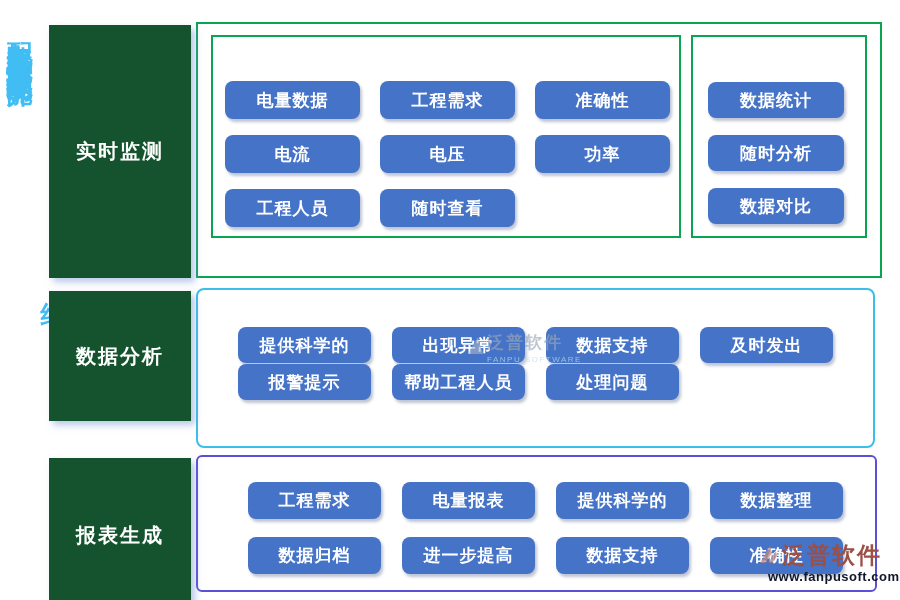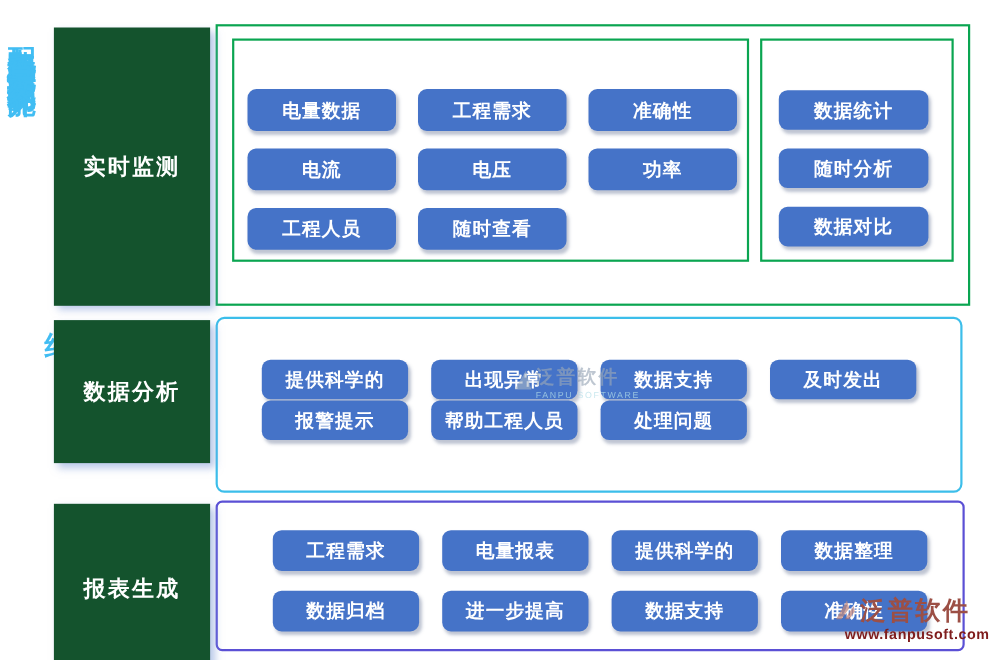--- a/index.html
+++ b/index.html
@@ -52,21 +52,21 @@
   .wm-center{position:absolute;left:468px;top:331px;z-index:4;display:flex;align-items:flex-start;opacity:.8;}
   .wm-tri{width:0;height:0;border-left:10px solid transparent;border-right:5px solid transparent;
     border-bottom:17px solid #a7b5c4;margin:6px 4px 0 0;opacity:.75;}
   .wm-name{font-size:17px;font-weight:700;color:#9aa8b8;letter-spacing:2px;opacity:.8;}
   .wm-sub{font-size:8px;color:#b5dfe9;letter-spacing:1.5px;margin-top:1px;opacity:.9;}
   
   .wm-corner{position:absolute;left:756px;top:543px;z-index:5;line-height:1;}
   .wm-corner-row{display:flex;align-items:center;}
   .wm-corner-name{font-size:23px;font-weight:700;color:#9c4f45;letter-spacing:2px;
     font-family:"Liberation Serif","DejaVu Serif",serif;}
-  .wm-url{font-size:13px;font-weight:700;color:#7f1d1d;margin:3px 0 0 12px;letter-spacing:.5px;}
+  .wm-url{font-size:13px;font-weight:700;color:#0f172a;margin:3px 0 0 12px;letter-spacing:.5px;}
   .wm-swoosh{margin-right:2px;display:block;}
 </style>
 </head>
 <body>
 
 <div class="page">
 
   <div class="vtitle">配电装置工程行业电量计量管理系统的功能介</div>
   <div class="vtitle vtitle-overflow">绍</div>
 

